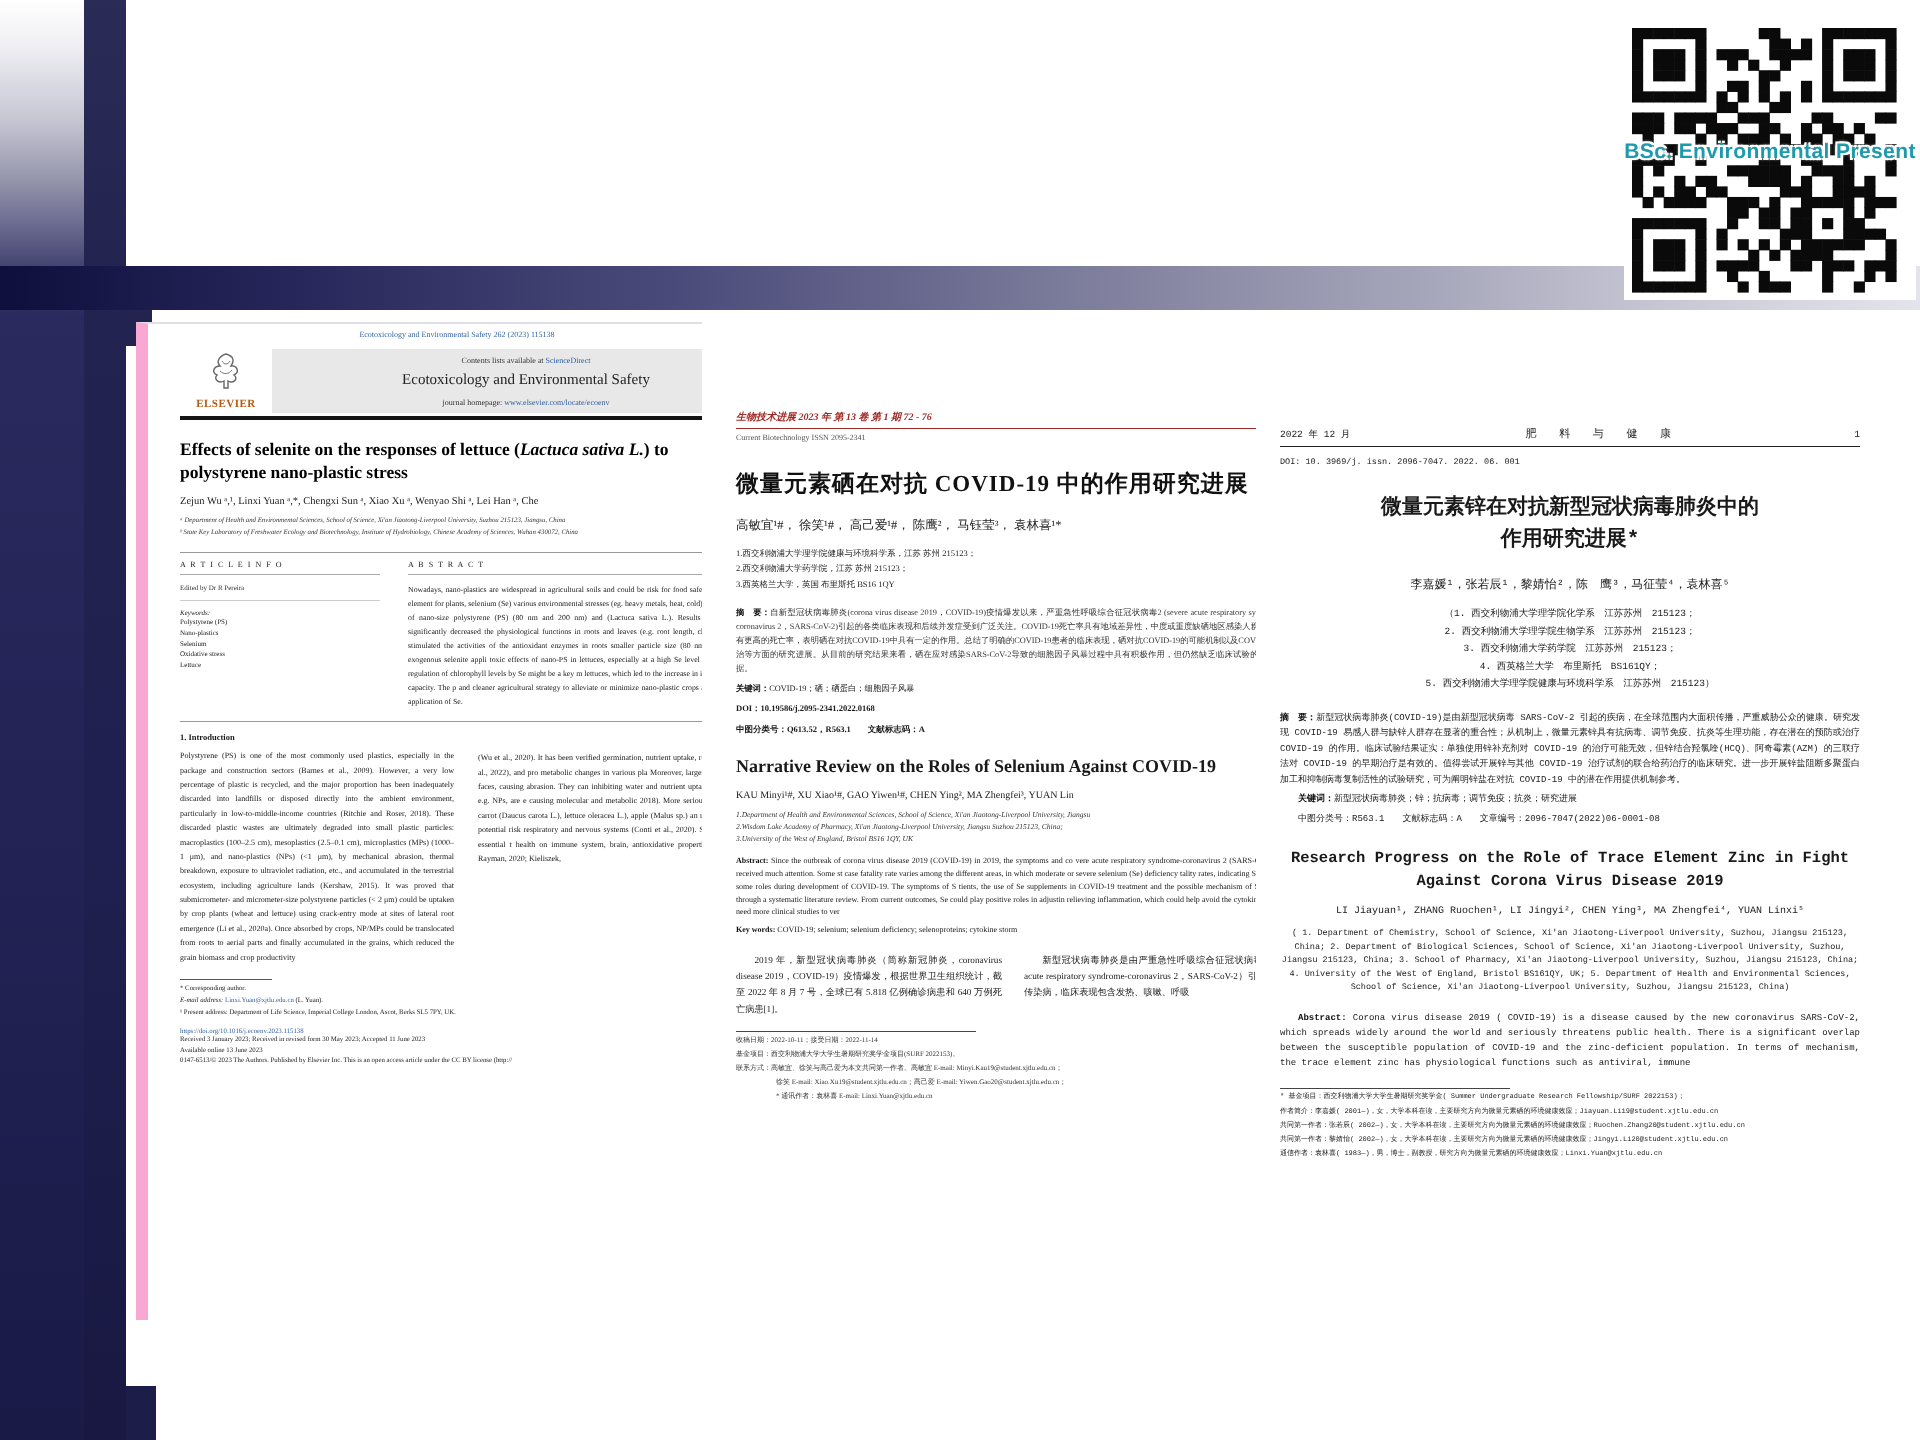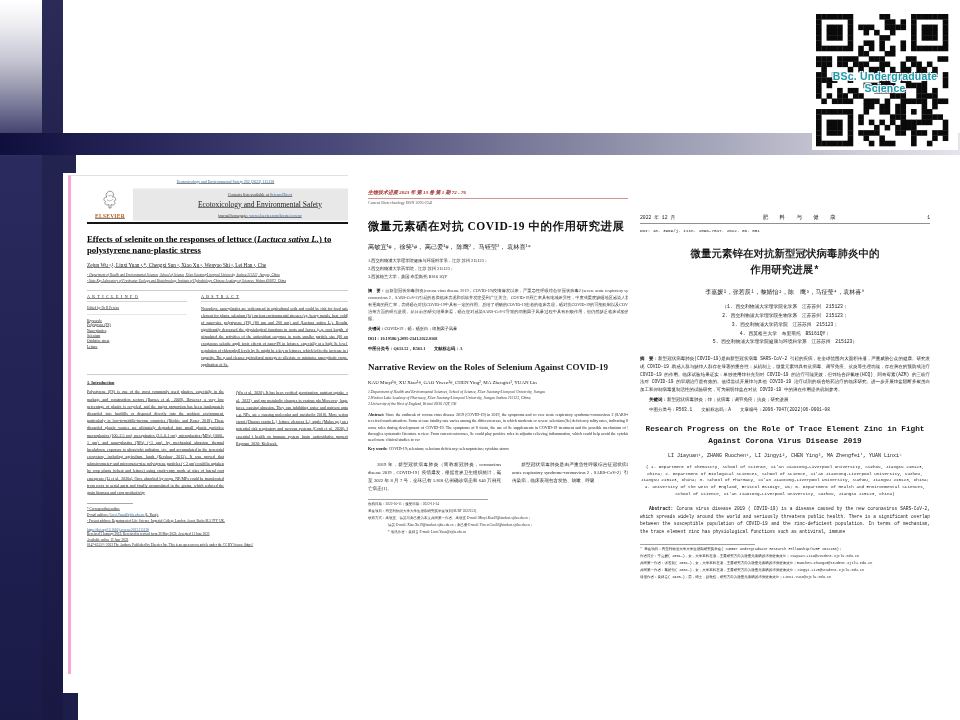--- a/index.html
+++ b/index.html
@@ -14,23 +14,23 @@
     background:linear-gradient(180deg,#2b2b58 0%,#232350 20%,#202050 60%,#181842 100%);}
   .band{position:absolute;left:0;top:133px;width:960px;height:22px;
     background:linear-gradient(90deg,#0f0f3d 0%,#26265a 15%,#4a4a7a 35%,#7a7a9a 55%,
       #a8a8bc 75%,#cfcfdb 90%,#e4e4ec 100%);}
   .band-notch{position:absolute;left:63px;top:155px;width:13px;height:18px;background:#23234f;}
   .corner-block{position:absolute;left:63px;top:693px;width:15px;height:27px;background:#1d1d4a;}
 
   
   .paper{position:absolute;background:#fff;overflow:hidden;}
   .paper .inner{transform:scale(0.5);transform-origin:0 0;color:#1a1a1a;}
-  #paper1{left:68px;top:175px;width:277px;height:498px;border-top:1px solid #e0e0e4;border-left:3px solid #f9a8d4;text-decoration:underline;}
+  #paper1{left:68px;top:161px;width:277px;height:498px;border-top:1px solid #e0e0e4;border-left:6px solid #f9a8d4;}
   #paper1 .inner{width:600px;padding:6px 0 0 32px;}
-  #paper2{left:352px;top:184px;width:276px;height:492px;}
+  #paper2{left:352px;top:200px;width:276px;height:492px;}
   #paper2 .inner{width:580px;padding:10px 0 0 32px;}
   #paper3{left:628px;top:193px;width:332px;height:527px;font-family:Liberation Mono, monospace;}
   #paper3 .inner{width:604px;padding:40px 0 0 24px;}
 
   .blue{color:#2f5f9e;}
   .just{text-align:justify;}
 
   
   .p1-cite{font-size:8px;text-align:center;color:#3465a4;width:554px;}
   .p1-head{display:flex;margin-top:10px;width:600px;}
@@ -567,16 +567,16 @@
         <rect x="25.12" y="130.72" width="5.58" height="5.58" fill="#0a0a0a"></rect>
         <rect x="30.400000000000002" y="130.72" width="5.58" height="5.58" fill="#0a0a0a"></rect>
         <rect x="35.68" y="130.72" width="5.58" height="5.58" fill="#0a0a0a"></rect>
         <rect x="56.800000000000004" y="130.72" width="5.58" height="5.58" fill="#0a0a0a"></rect>
         <rect x="67.36" y="130.72" width="5.58" height="5.58" fill="#0a0a0a"></rect>
         <rect x="72.64" y="130.72" width="5.58" height="5.58" fill="#0a0a0a"></rect>
         <rect x="77.92" y="130.72" width="5.58" height="5.58" fill="#0a0a0a"></rect>
         <rect x="99.04" y="130.72" width="5.58" height="5.58" fill="#0a0a0a"></rect>
         <rect x="114.88000000000001" y="130.72" width="5.58" height="5.58" fill="#0a0a0a"></rect>
       </svg>
-    <div class="qr-label">BSc. Undergraduate Science</div>
+    <div class="qr-label">BSc. Environmental Present</div>
   </div>
 
 </div>
 
 </body></html>

